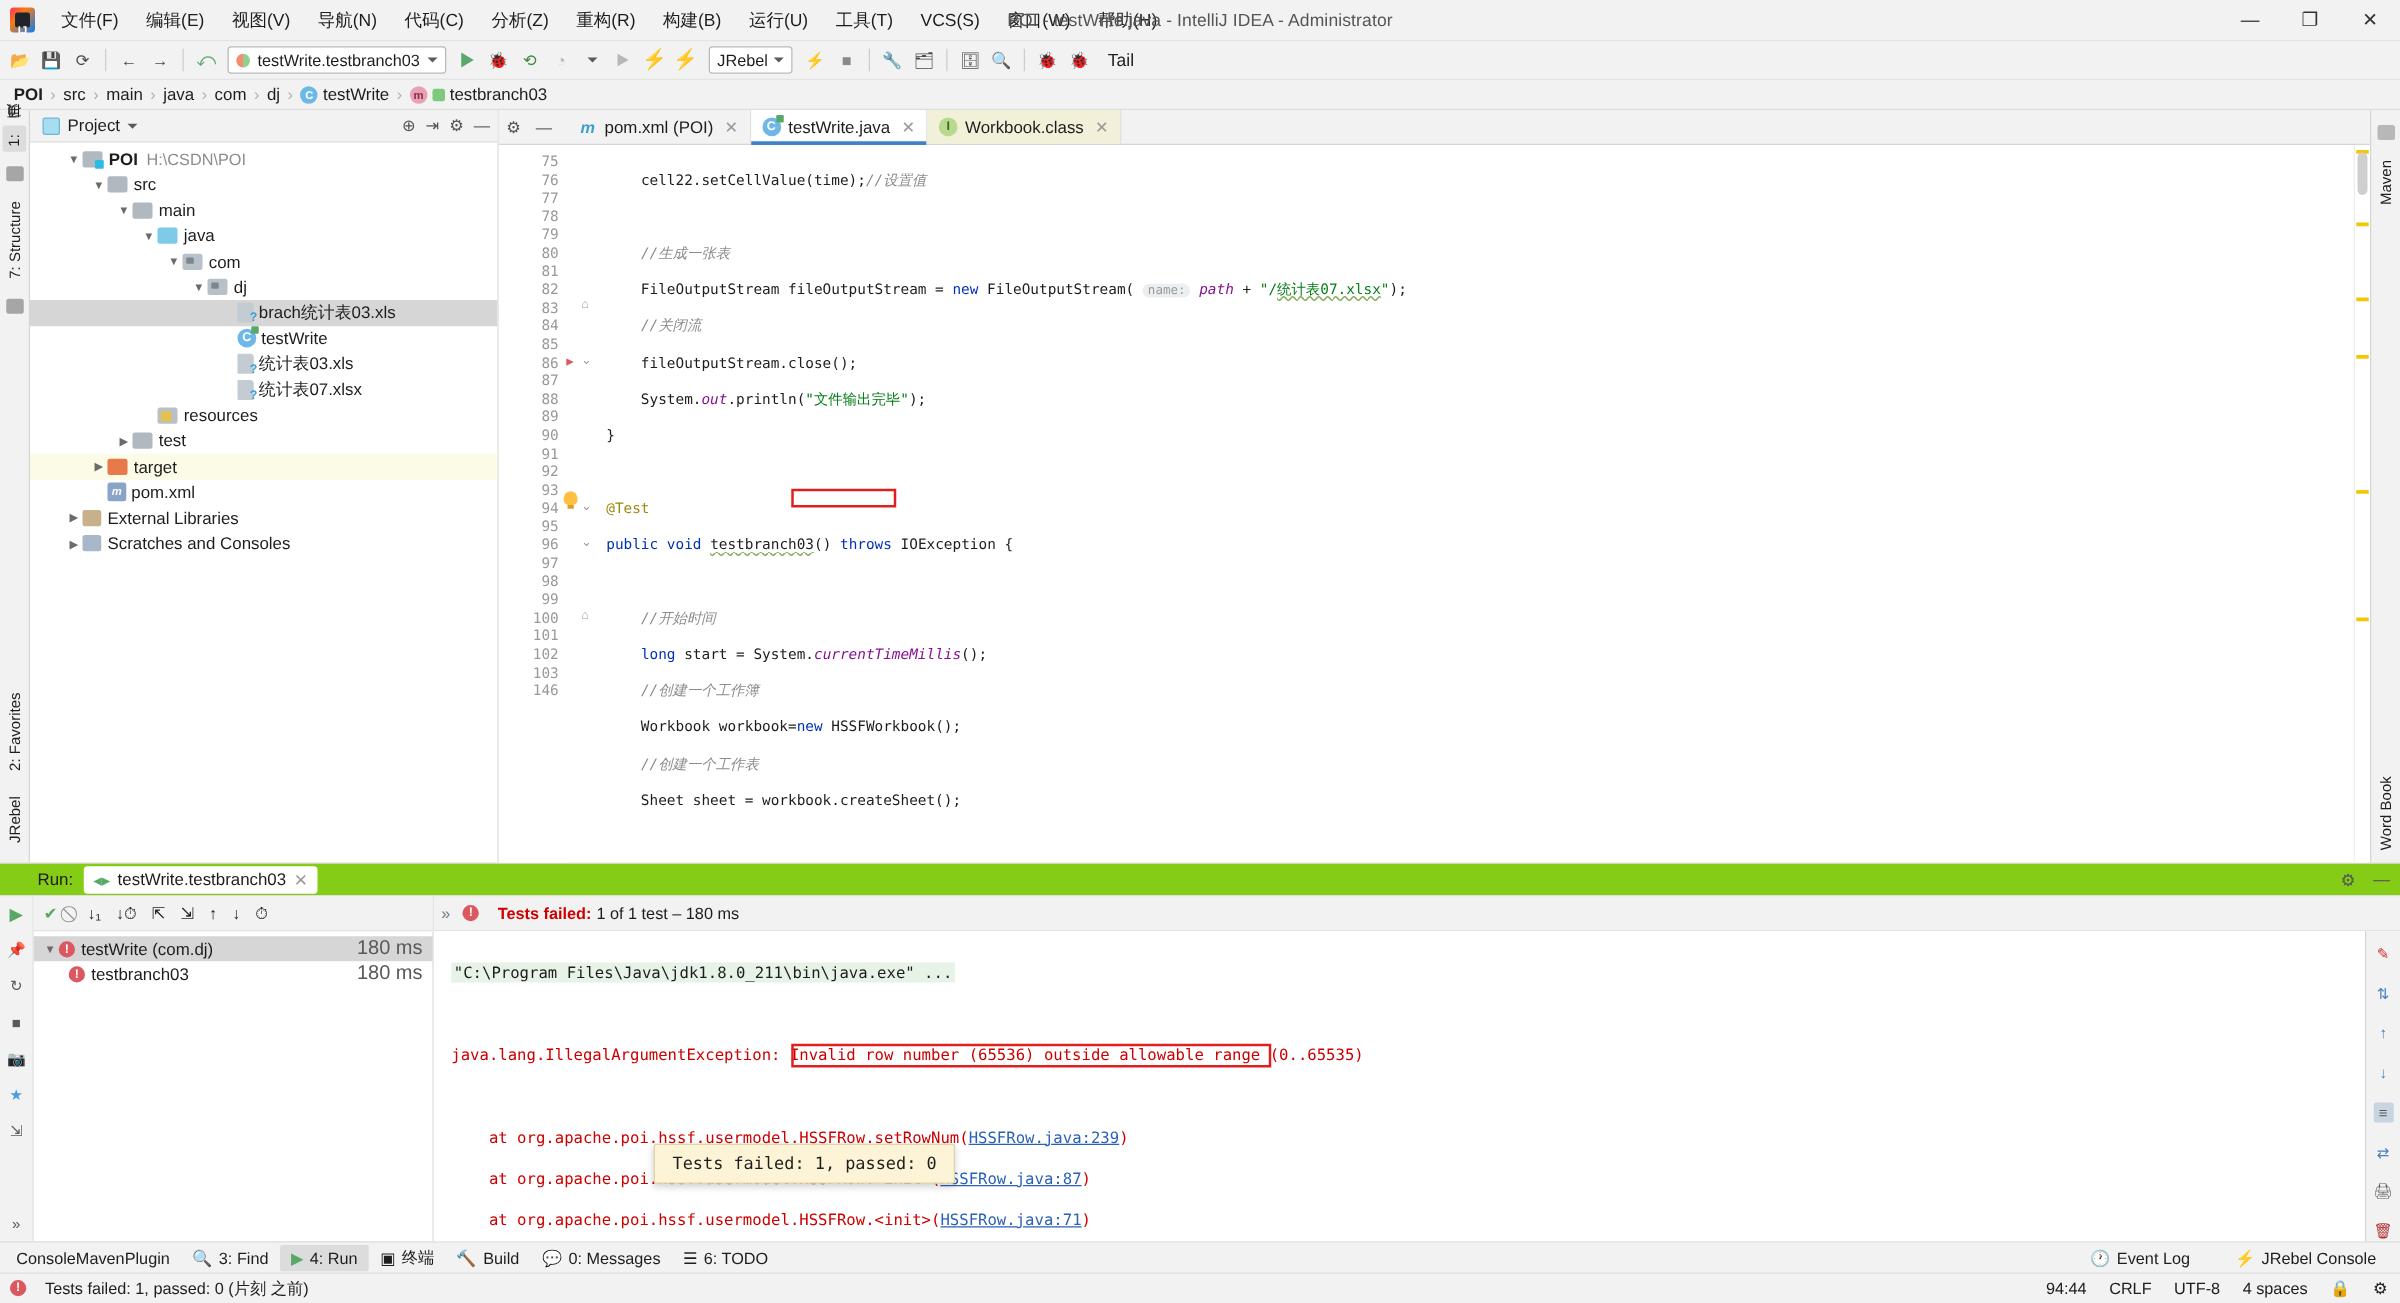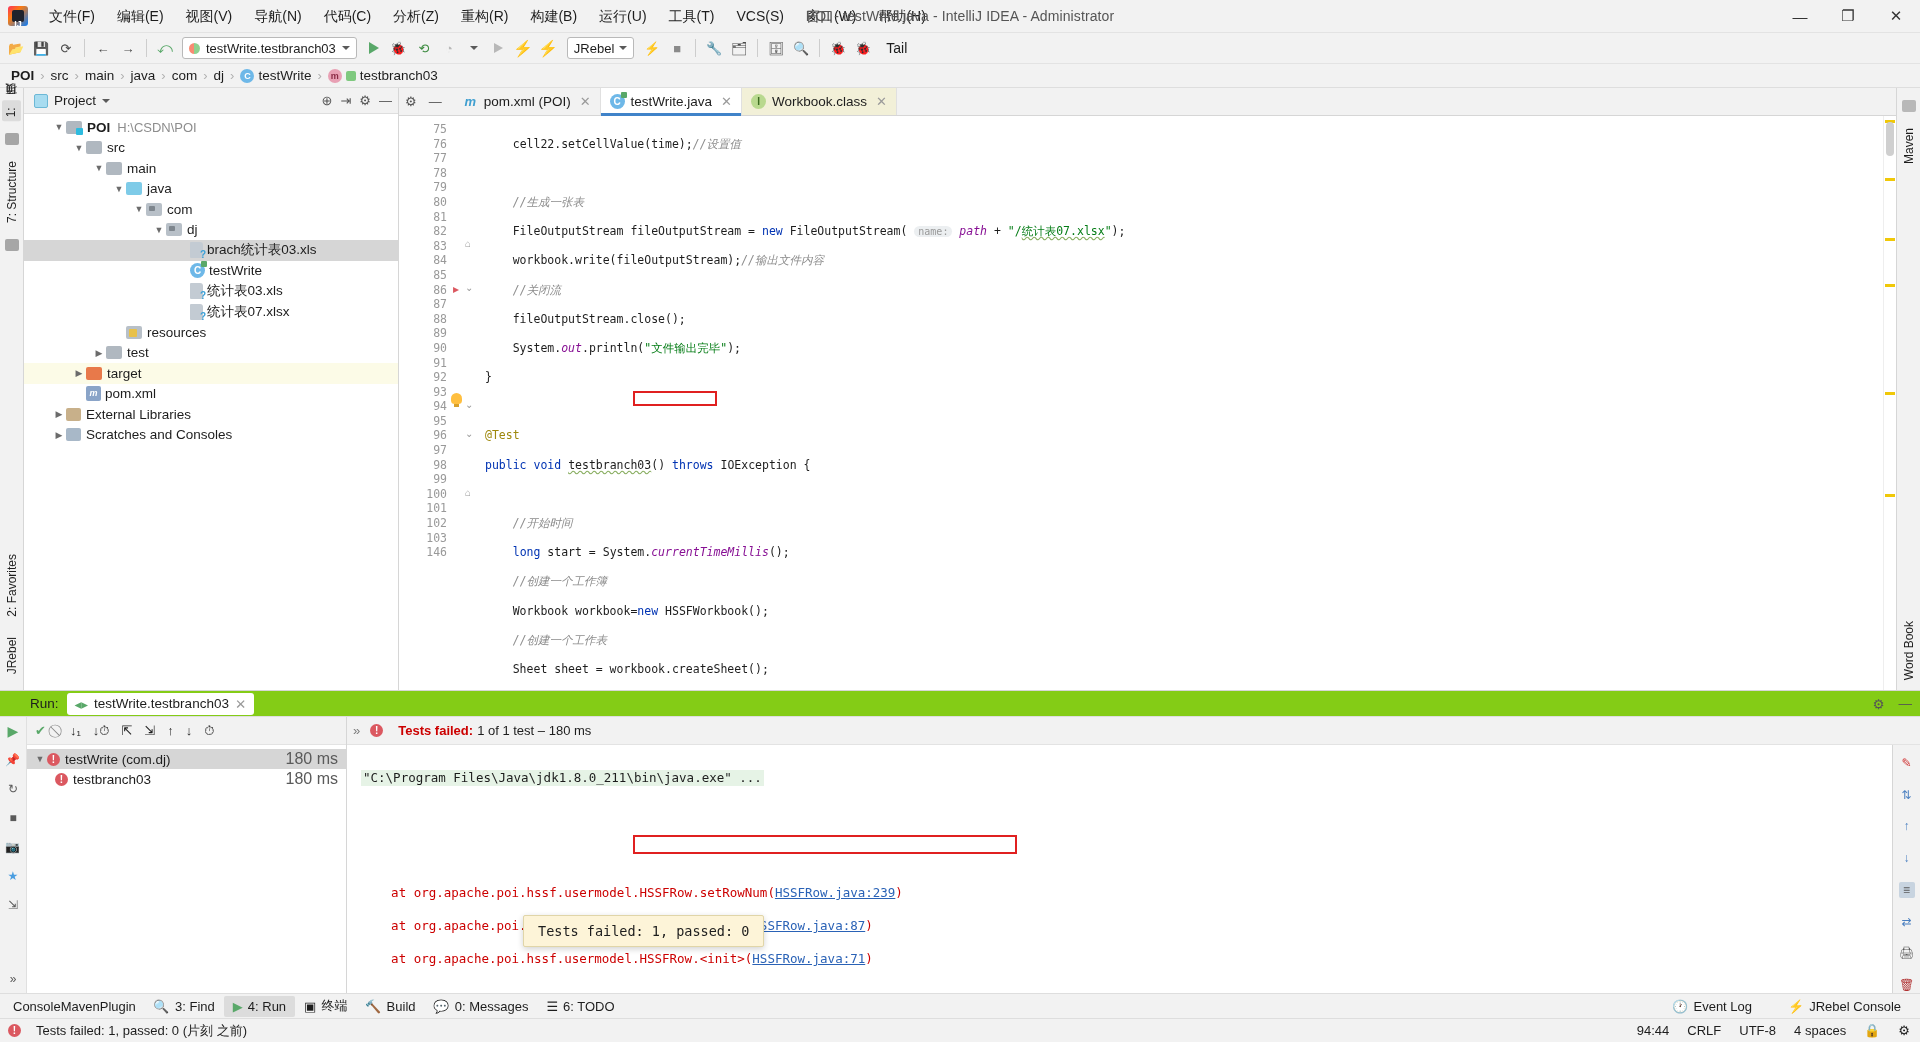--- a/index.html
+++ b/index.html
@@ -545,21 +545,20 @@
           <span class="fold-mark" style="left:10px; top:283px;">⌄</span>
           <span class="fold-mark" style="left:-4px; top:277px;"><span class="lamp"></span></span>
           <span class="fold-mark" style="left:10px; top:312px;">⌄</span>
           <span class="fold-mark" style="left:10px; top:371px;">⌂</span>
         </div>
         <div class="codecol">
 <div class="cl">    <span>cell22.setCellValue(time);</span><span class="cm">//设置值</span></div>
 <div class="cl"></div>
 <div class="cl">    <span class="cm">//生成一张表</span></div>
 <div class="cl">    FileOutputStream fileOutputStream = <span class="kw">new</span> FileOutputStream( <span class="hint">name:</span> <span class="fld2">path</span> + <span class="st">"/</span><span class="st wavy">统计表07.xlsx</span><span class="st">"</span>);</div>
-<div class="cl">    workbook.write(fileOutputStream);<span class="cm">//输出文件内容</span></div>
 <div class="cl">    <span class="cm">//关闭流</span></div>
 <div class="cl">    fileOutputStream.close();</div>
 <div class="cl">    System.<span class="fld2">out</span>.println(<span class="st">"文件输出完毕"</span>);</div>
 <div class="cl">}</div>
 <div class="cl"></div>
 <div class="cl"><span class="ann">@Test</span></div>
 <div class="cl"><span class="kw">public</span> <span class="kw">void</span> <span class="wavy">testbranch03</span>() <span class="kw">throws</span> IOException {</div>
 <div class="cl"></div>
 <div class="cl">    <span class="cm">//开始时间</span></div>
 <div class="cl">    <span class="kw">long</span> start = System.<span class="fld2">currentTimeMillis</span>();</div>
@@ -661,21 +660,21 @@
           <span style="color:#7a7a7a;">»</span>
           <span class="err-circle">!</span>
           <span style="color:#c00; font-weight:bold;">Tests failed:</span>
           <span style="margin-left:-6px;">1 of 1 test – 180 ms</span>
         </div>
 
         <div style="flex:1; display:flex; min-height:0;">
           <div class="console">
 <div><span class="cmdline">"C:\Program Files\Java\jdk1.8.0_211\bin\java.exe" ...</span></div>
 <div>&nbsp;</div>
-<div style="position:relative;"><span style="position:absolute;left:272px;top:-1px;width:384px;height:19px;border:2px solid #e02020;"></span></div>
+<div style="position:relative;"><span class="exc">java.lang.IllegalArgumentException: Invalid row number (65536) outside allowable range (0..65535)</span><span style="position:absolute;left:272px;top:-1px;width:384px;height:19px;border:2px solid #e02020;"></span></div>
 <div>&nbsp;</div>
 <div><span class="exc">    at org.apache.poi.hssf.usermodel.HSSFRow.setRowNum(</span><span class="link">HSSFRow.java:239</span><span class="exc">)</span></div>
 <div><span class="exc">    at org.apache.poi.hssf.usermodel.HSSFRow.&lt;init&gt;(</span><span class="link">HSSFRow.java:87</span><span class="exc">)</span></div>
 <div><span class="exc">    at org.apache.poi.hssf.usermodel.HSSFRow.&lt;init&gt;(</span><span class="link">HSSFRow.java:71</span><span class="exc">)</span></div>
 
 
 
 
 
 

